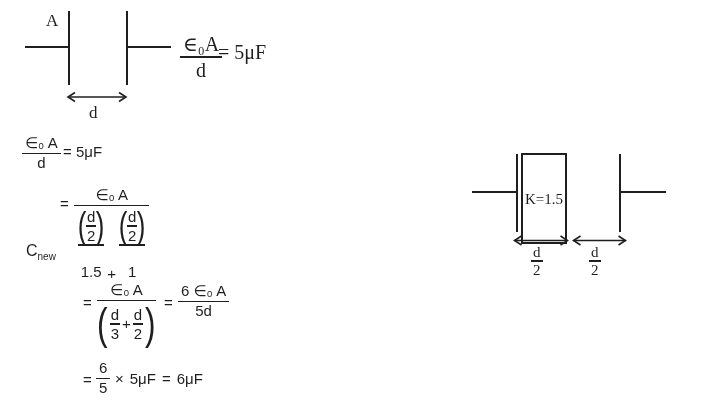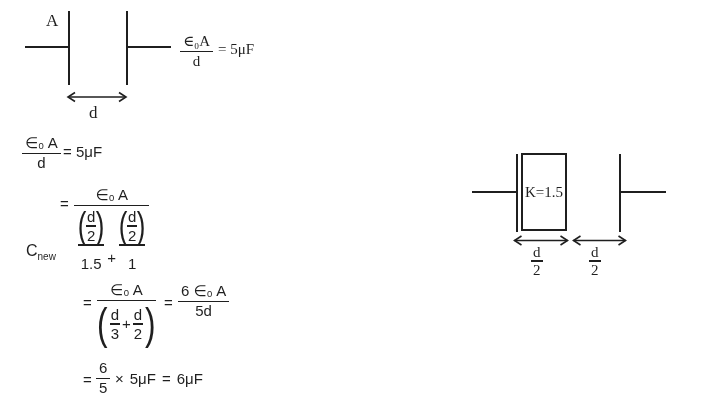--- a/index.html
+++ b/index.html
@@ -19,21 +19,21 @@
   .fbar { align-self:stretch; height:1.5px; background:#1f1f1f; margin:1px 0; }
   .fnum,.fden { padding:0 3px; white-space:nowrap; text-align:center; }
 
   .sfrac { line-height:1.0; }
   .sfrac .fnum,.sfrac .fden { padding:0 1px; }
 
   
   .cfrac { display:inline-flex; flex-direction:column; align-items:center; }
   .cnum  { display:inline-flex; align-items:center; }
   .cbar  { align-self:stretch; height:1.5px; background:#1f1f1f; margin:1px 0; }
-  .cden  { padding:8px 2px; }
+  .cden  { padding:16px 2px; }
 
   .bparen  { font-size:36px; line-height:34px; font-weight:300; transform:scaleX(0.72); margin:0 -2px; }
   .bparen2 { font-size:44px; line-height:42px; font-weight:300; transform:scaleX(0.72); margin:0 -2px; }
 
   
   .bigfrac { display:inline-flex; flex-direction:column; align-items:center; }
   .denrow  { display:inline-flex; align-items:center; gap:3px;
              border-top:1.5px solid #1f1f1f; padding:3px 4px 0; margin-top:1px; }
   .plus-low { align-self:flex-end; margin-bottom:14px; }
 
@@ -63,21 +63,21 @@
     <div class="vline" style="left:126px;top:11px;height:74px;"></div>
     <div class="hline" style="left:128px;top:46px;width:43px;"></div>
     <svg class="arrow" style="left:65px;top:90px;" width="64" height="14" viewBox="0 0 64 14">
       <line x1="3" y1="7" x2="61" y2="7"></line>
       <path d="M10 2.5 L3 7 L10 11.5"></path>
       <path d="M54 2.5 L61 7 L54 11.5"></path>
     </svg>
     <span class="abs serif" style="left:89px;top:103px;font-size:17px;">d</span>
   </div>
 
-  <div class="abs serif" style="left:180px;top:33px;font-size:15px;">
+  <div class="abs serif" style="left:180px;top:33px;font-size:20px;">
     <span class="frac">
       <span class="fnum">∈₀A</span>
       <span class="fbar"></span>
       <span class="fden">d</span>
     </span>
     <span class="abs" style="left:38px;top:8px;white-space:nowrap;">= 5μF</span>
   </div>
 
   <div class="abs" style="left:22px;top:134px;font-size:15px;">
     <span class="frac">
@@ -169,21 +169,21 @@
       <span>×</span>
       <span>5μF</span>
       <span>=</span>
       <span>6μF</span>
     </span>
   </div>
 
   <div class="abs" style="left:465px;top:148px;width:215px;height:135px;">
     <div class="hline" style="left:7px;top:43px;width:45px;"></div>
     <div class="vline" style="left:51px;top:6px;height:78px;"></div>
-    <div class="dielectric" style="left:56px;top:5px;width:46px;height:78px;">
+    <div class="dielectric" style="left:56px;top:5px;width:46px;height:91px;">
       <span class="abs serif" style="left:2px;top:50%;transform:translateY(-50%);font-size:15px;white-space:nowrap;">K=1.5</span>
     </div>
     <div class="vline" style="left:154px;top:6px;height:78px;"></div>
     <div class="hline" style="left:156px;top:43px;width:45px;"></div>
 
     <svg class="arrow" style="left:47px;top:86px;" width="58" height="13" viewBox="0 0 58 13">
       <line x1="2.5" y1="6.5" x2="55.5" y2="6.5"></line>
       <path d="M9.5 2 L2.5 6.5 L9.5 11"></path>
       <path d="M48.5 2 L55.5 6.5 L48.5 11"></path>
     </svg>

